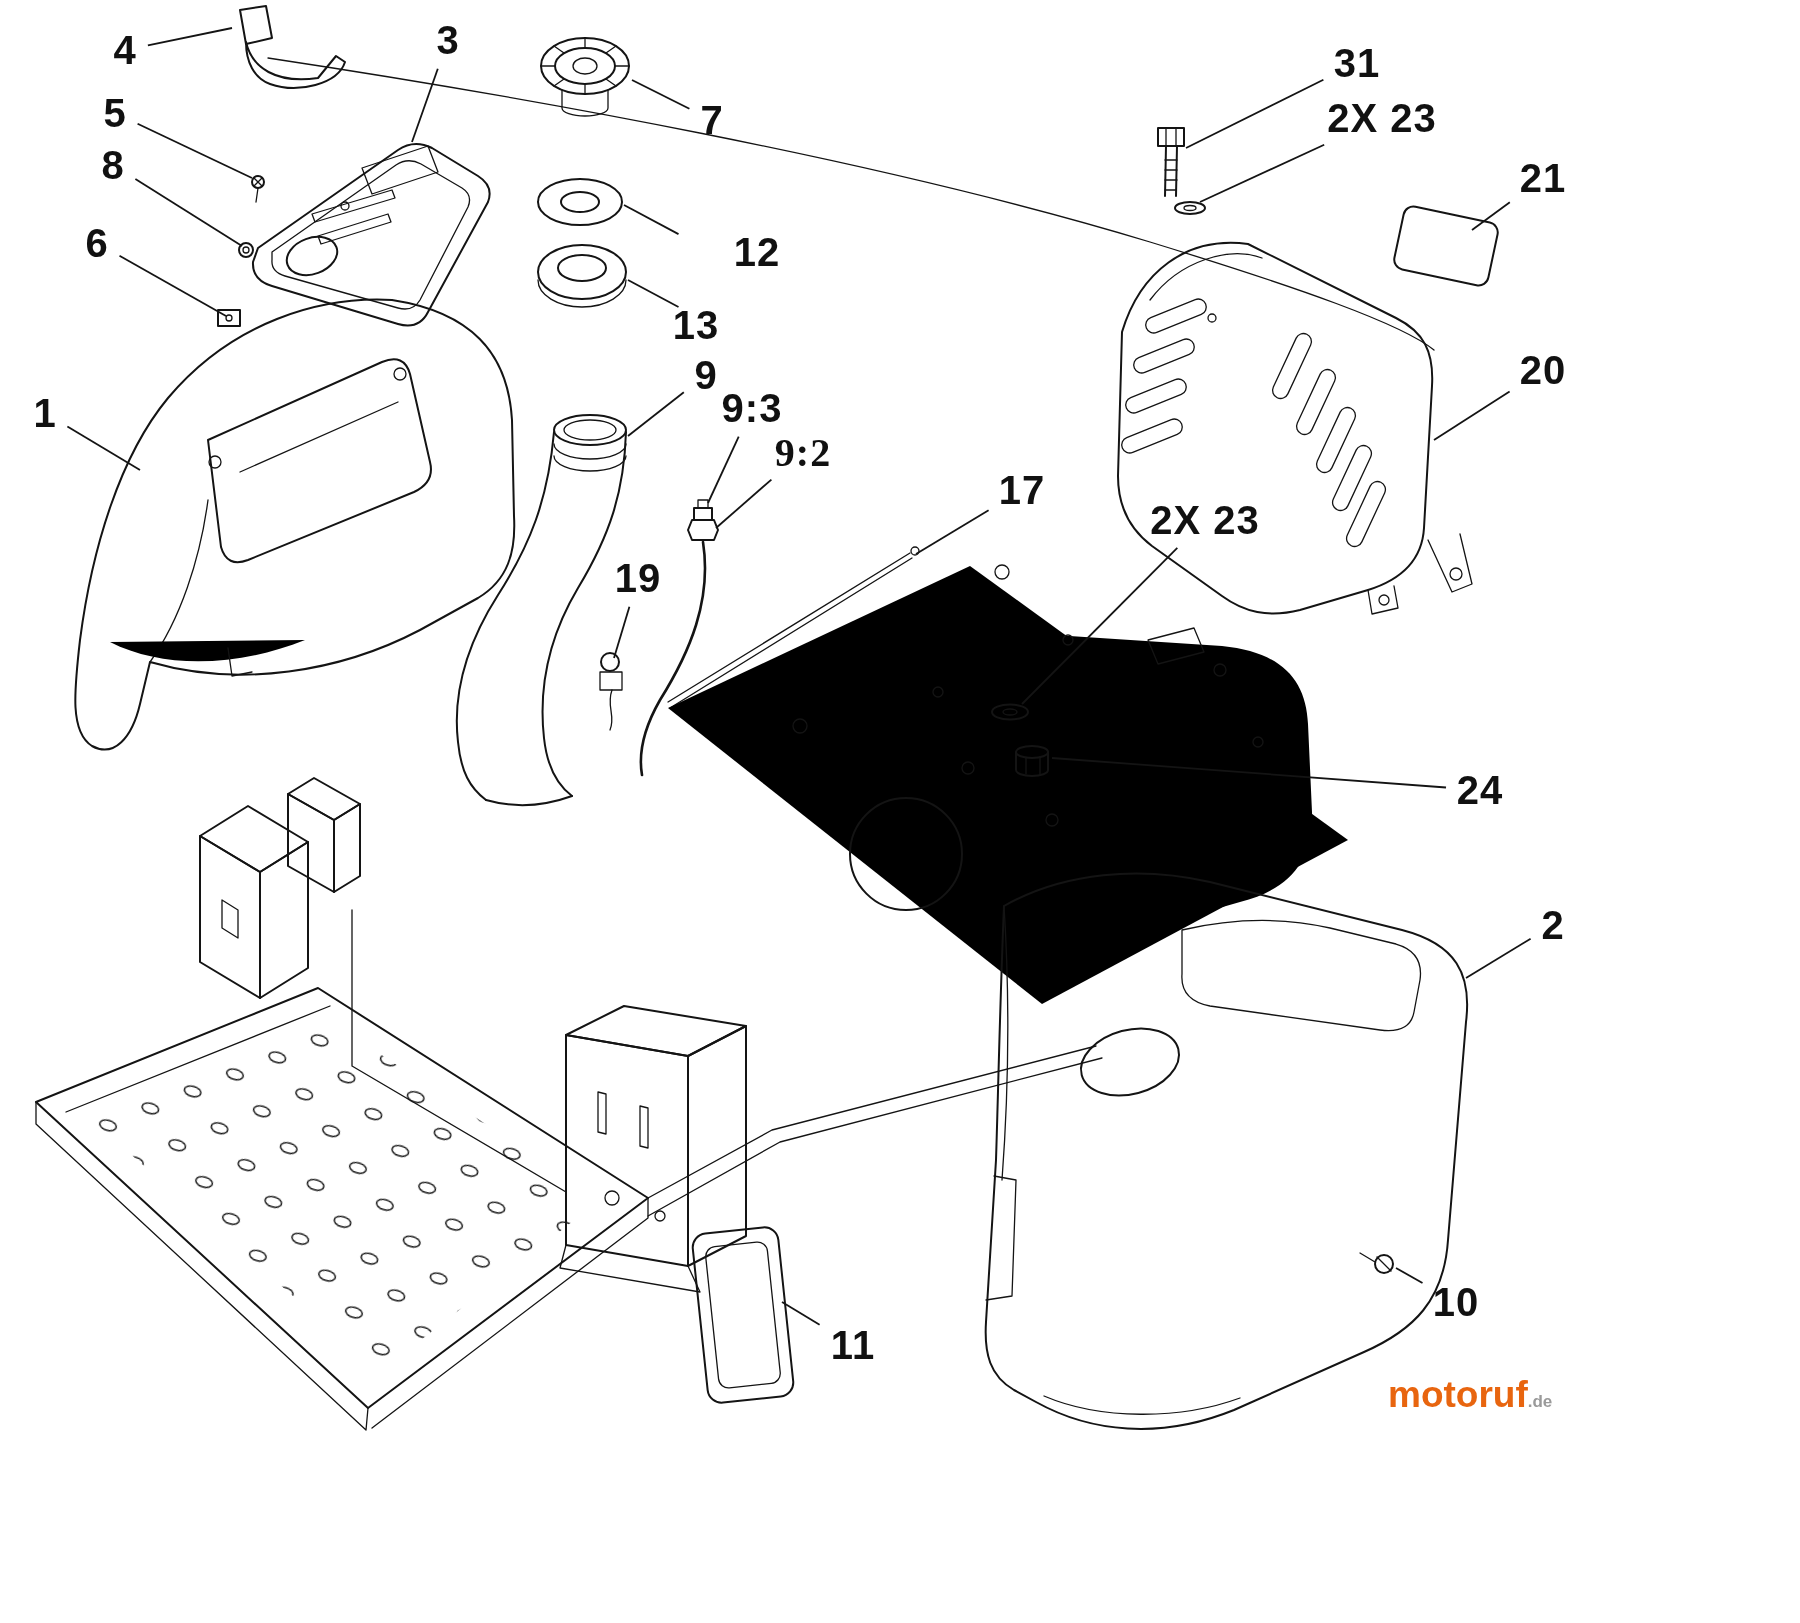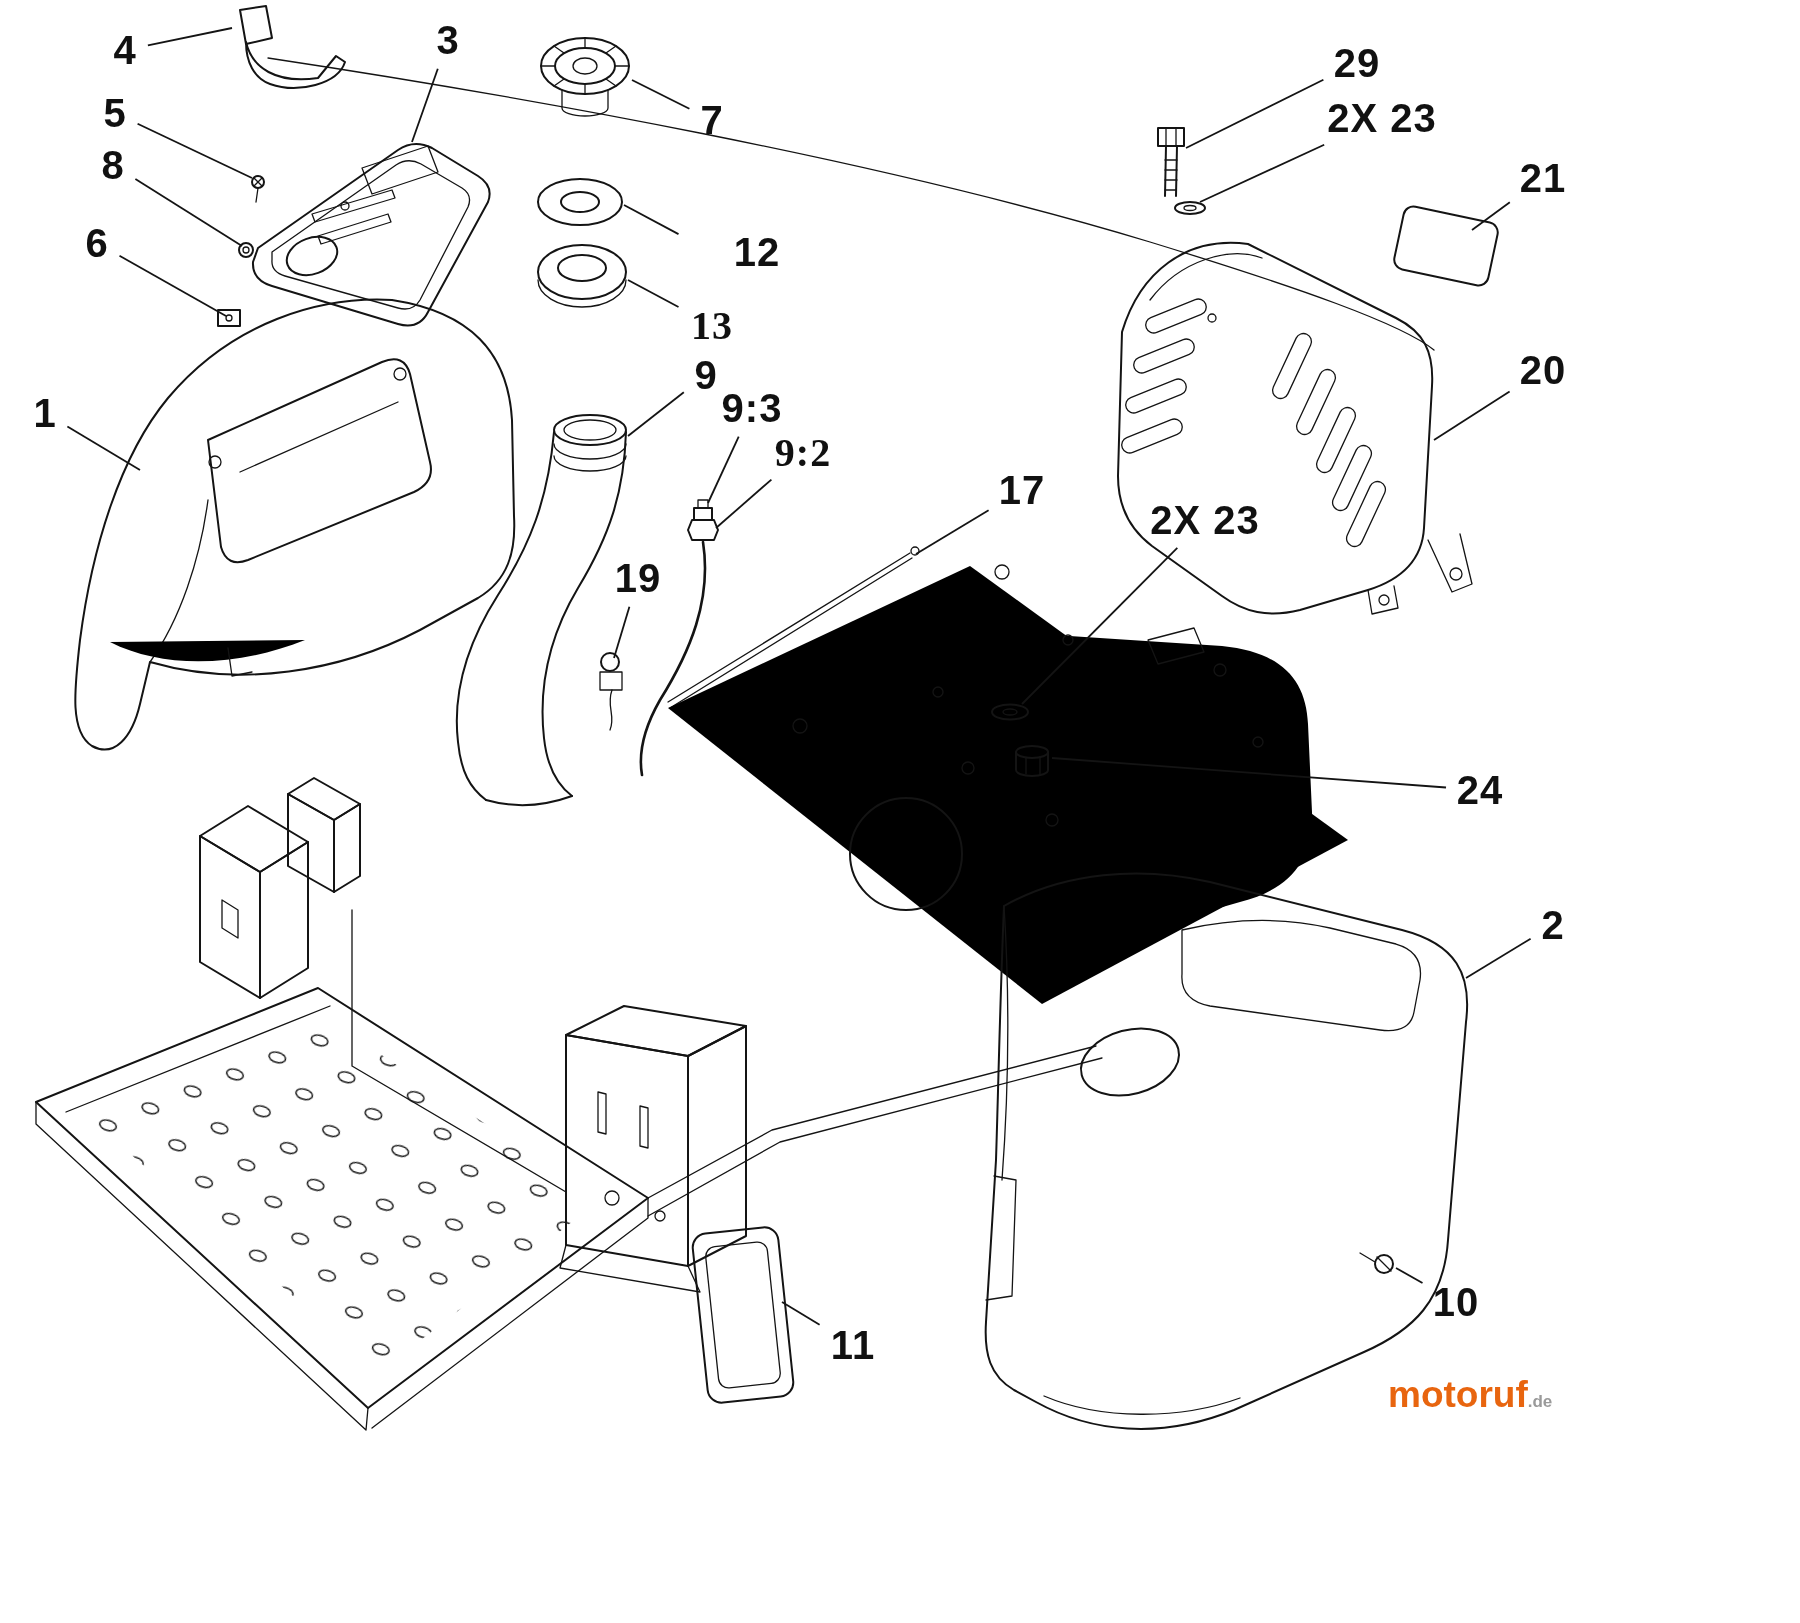--- a/index.html
+++ b/index.html
@@ -272,26 +272,26 @@
     </svg>
 
   <div id="callouts">
       <div class="callout" style="left: 125px; top: 50px;">4</div>
       <div class="callout" style="left: 448px; top: 40px;">3</div>
       <div class="callout" style="left: 712px; top: 120px;">7</div>
       <div class="callout" style="left: 115px; top: 113px;">5</div>
       <div class="callout" style="left: 113px; top: 165px;">8</div>
       <div class="callout" style="left: 97px; top: 243px;">6</div>
       <div class="callout" style="left: 712px; top: 252px; margin-left: 45px;">12</div>
-      <div class="callout" style="left: 712px; top: 325px; font-family: Liberation Serif, serif;">13</div>
+      <div class="callout" style="left: 696px; top: 325px;">13</div>
       <div class="callout" style="left: 45px; top: 413px;">1</div>
       <div class="callout" style="left: 706px; top: 375px;">9</div>
       <div class="callout" style="left: 752px; top: 408px;">9:3</div>
       <div class="callout" style="left: 803px; top: 452px; font-family: Liberation Serif, serif;">9:2</div>
-      <div class="callout" style="left: 1357px; top: 63px;">29</div>
+      <div class="callout" style="left: 1357px; top: 63px;">31</div>
       <div class="callout" style="left: 1382px; top: 118px;">2X 23</div>
       <div class="callout" style="left: 1543px; top: 178px;">21</div>
       <div class="callout" style="left: 1543px; top: 370px;">20</div>
       <div class="callout" style="left: 1022px; top: 490px;">17</div>
       <div class="callout" style="left: 1205px; top: 520px;">2X 23</div>
       <div class="callout" style="left: 638px; top: 578px;">19</div>
       <div class="callout" style="left: 1480px; top: 790px;">24</div>
       <div class="callout" style="left: 1553px; top: 925px;">2</div>
       <div class="callout" style="left: 1456px; top: 1302px;">10</div>
       <div class="callout" style="left: 853px; top: 1345px;">11</div>

